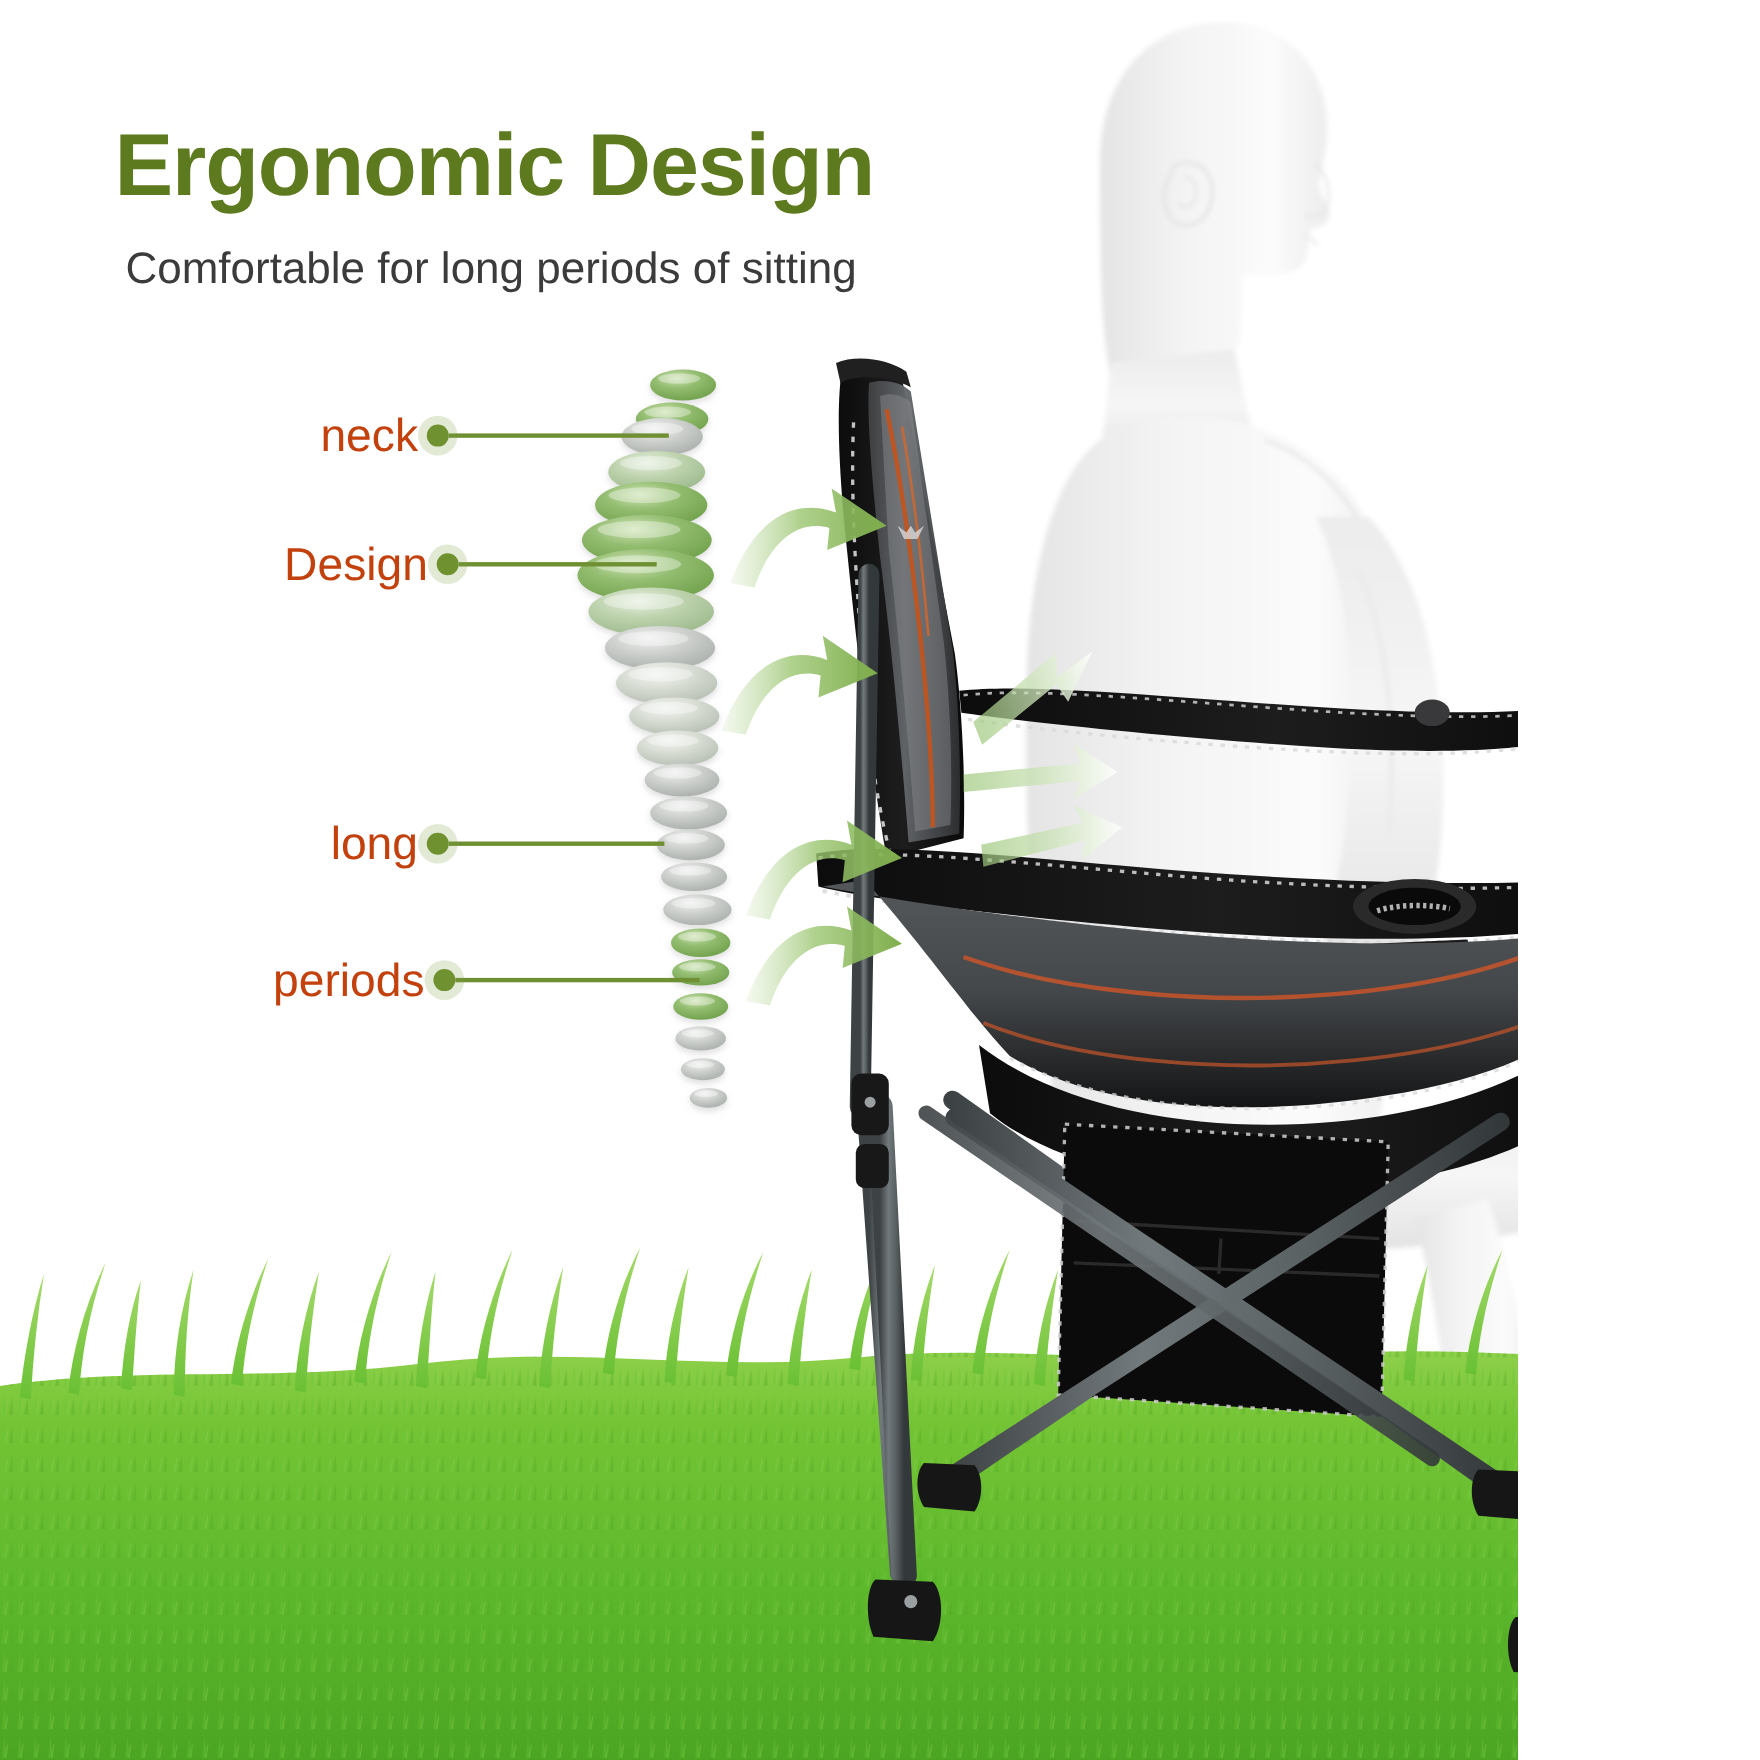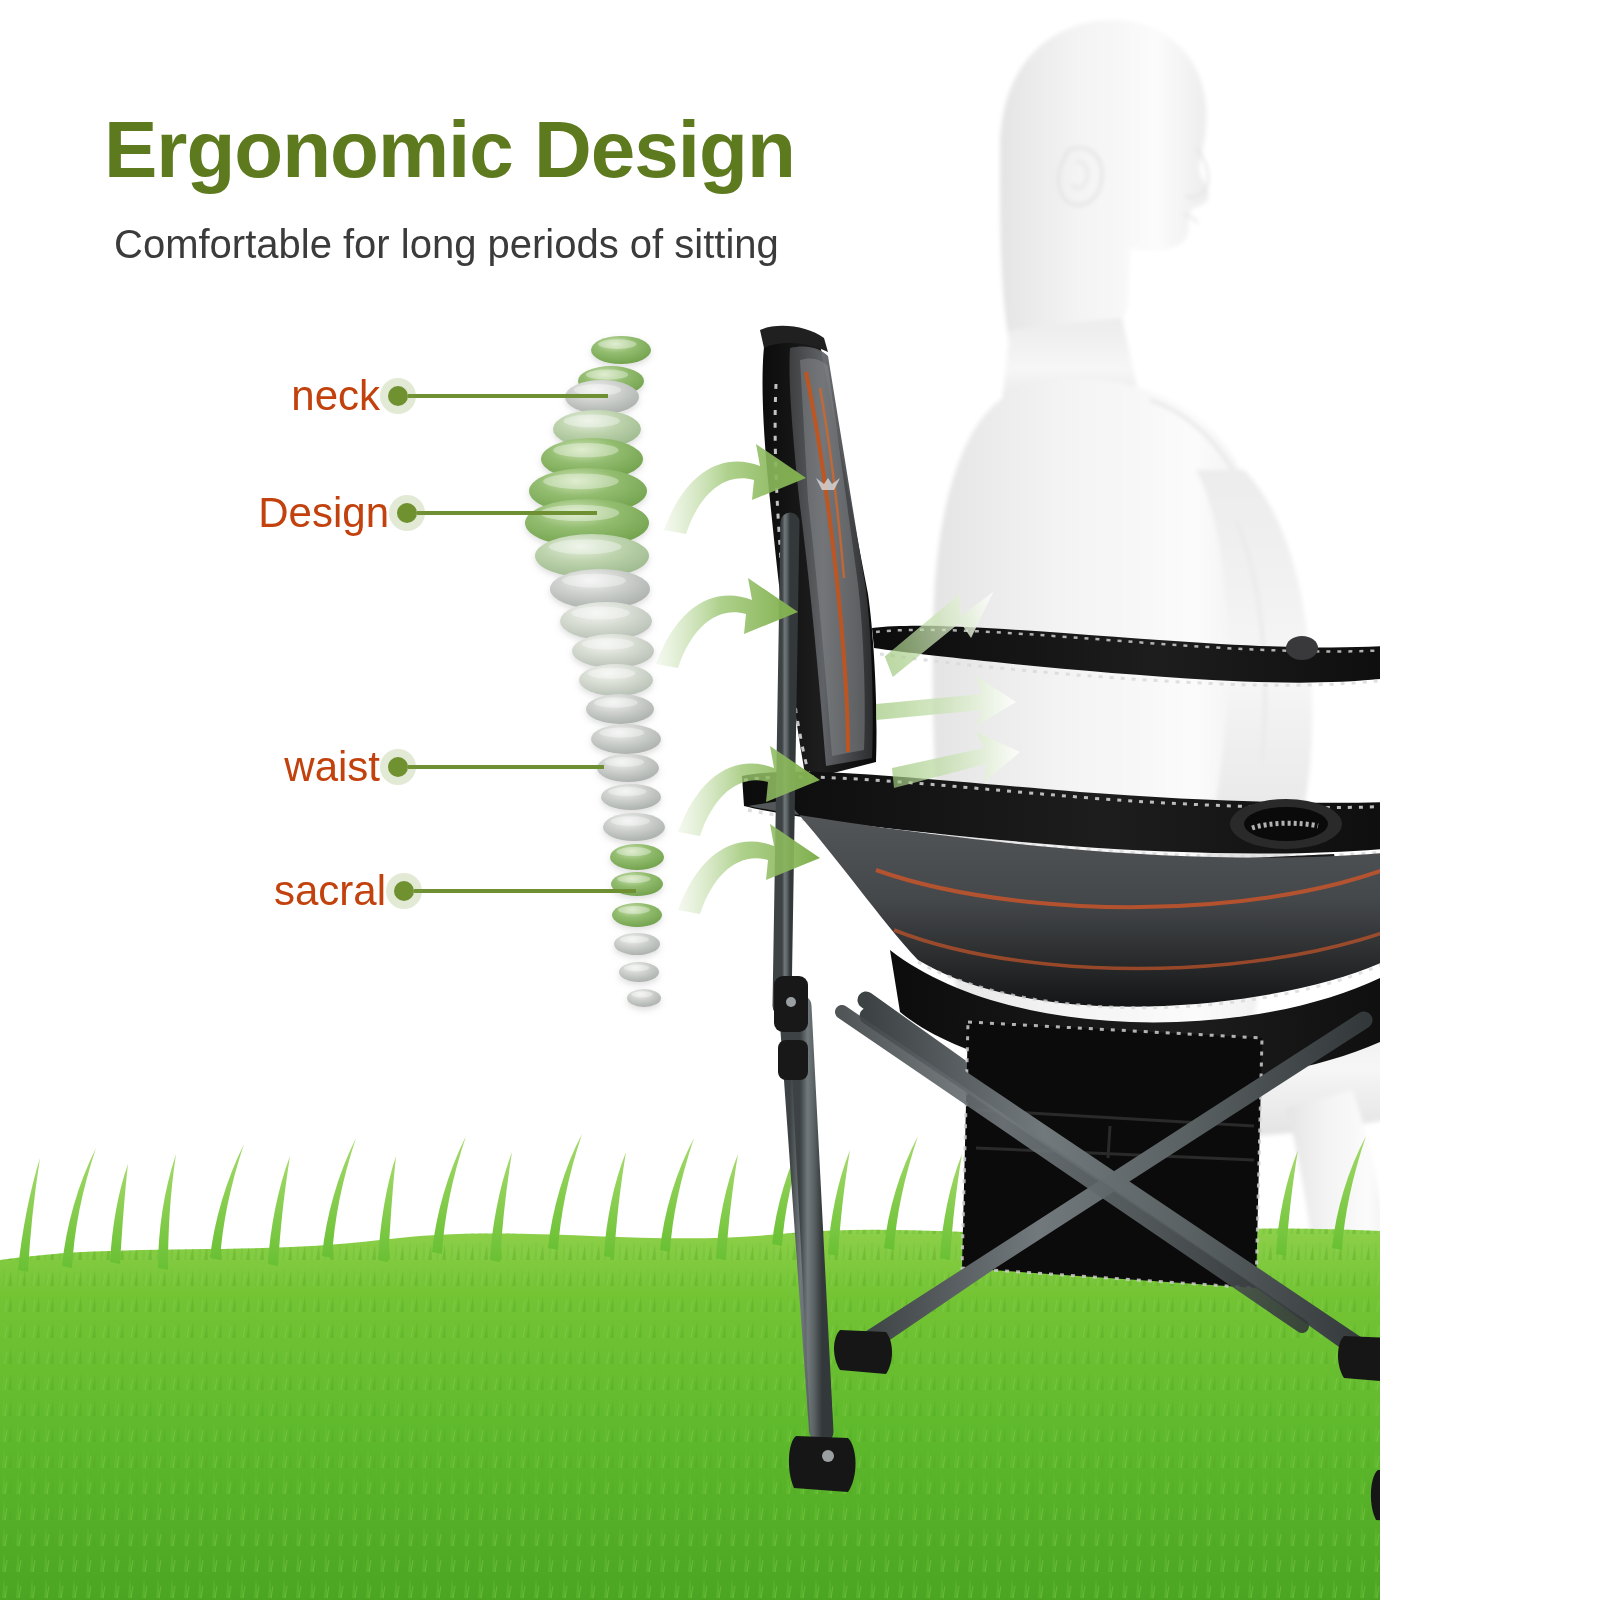--- a/index.html
+++ b/index.html
@@ -539,24 +539,24 @@
         <span class="callout-label">neck</span>
         <span class="callout-line" style="width: 200px; background: rgb(111, 143, 51);"></span>
         <span class="callout-dot"></span>
       </div>
       <div class="callout" style="left: 407px; top: 483px;">
         <span class="callout-label">Design</span>
         <span class="callout-line" style="width: 180px; background: rgb(111, 143, 51);"></span>
         <span class="callout-dot"></span>
       </div>
       <div class="callout" style="left: 398px; top: 737px;">
-        <span class="callout-label">waist</span>
+        <span class="callout-label">long</span>
         <span class="callout-line" style="width: 196px; background: rgb(111, 143, 51);"></span>
         <span class="callout-dot"></span>
       </div>
       <div class="callout" style="left: 404px; top: 861px;">
-        <span class="callout-label">sacral</span>
+        <span class="callout-label">periods</span>
         <span class="callout-line" style="width: 222px; background: rgb(111, 143, 51);"></span>
         <span class="callout-dot"></span>
       </div>
     </div>
 
 </div>
 
 </body></html>

